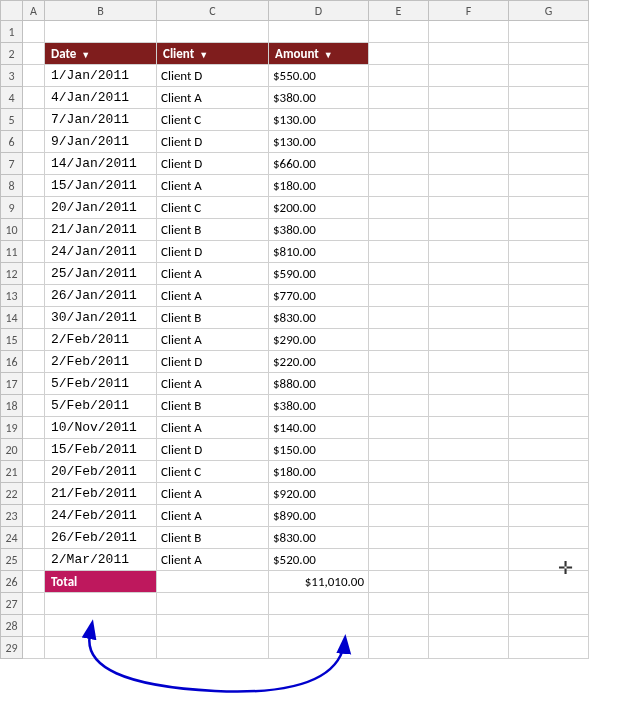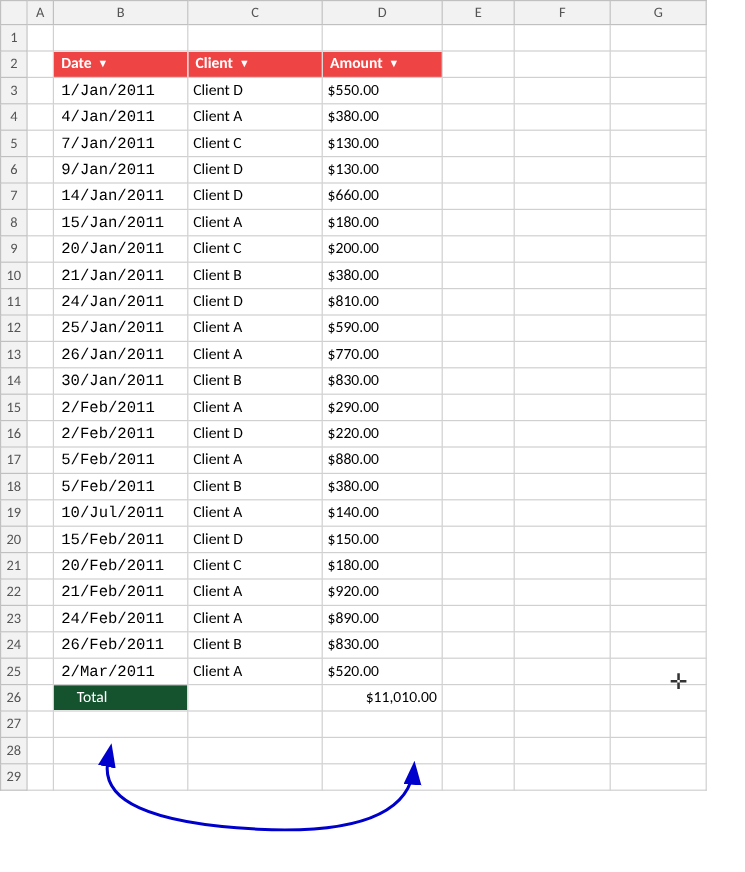--- a/index.html
+++ b/index.html
@@ -63,21 +63,21 @@
     }
 
     
     td.cell {
       background: #fff;
       height: 22px;
     }
 
     
     td.tbl-header {
-      background: #ef4444;
+      background: #7f1d1d;
       color: #fff;
       font-weight: bold;
       text-align: left;
       padding: 2px 6px;
       margin-left: 24px;
     }
     td.tbl-header.amount-col {
       text-align: left;
     }
 
@@ -90,24 +90,24 @@
     td.data-client {
       text-align: left;
     }
     td.data-amount {
       text-align: left;
       padding-right: 4px;
     }
 
     
     td.total-label {
-      background: #14532d;
+      background: #be185d;
       color: #fff;
-      font-weight: normal;
-      padding-left: 19px;
+      font-weight: bold;
+      padding-left: 6px;
     }
     td.total-value {
       background: #fff;
       font-weight: normal;
       text-align: right;
       padding-right: 4px;
     }
 
     
     .dropdown-arrow {
@@ -359,21 +359,21 @@
           <td class="cell data-date">5/Feb/2011</td>
           <td class="cell data-client">Client B</td>
           <td class="cell data-amount">$380.00</td>
           <td class="cell"></td>
           <td class="cell"></td>
           <td class="cell"></td>
         </tr>
         <tr>
           <td class="rownum">19</td>
           <td class="cell"></td>
-          <td class="cell data-date">10/Jul/2011</td>
+          <td class="cell data-date">10/Nov/2011</td>
           <td class="cell data-client">Client A</td>
           <td class="cell data-amount">$140.00</td>
           <td class="cell"></td>
           <td class="cell"></td>
           <td class="cell"></td>
         </tr>
         <tr>
           <td class="rownum">20</td>
           <td class="cell"></td>
           <td class="cell data-date">15/Feb/2011</td>

